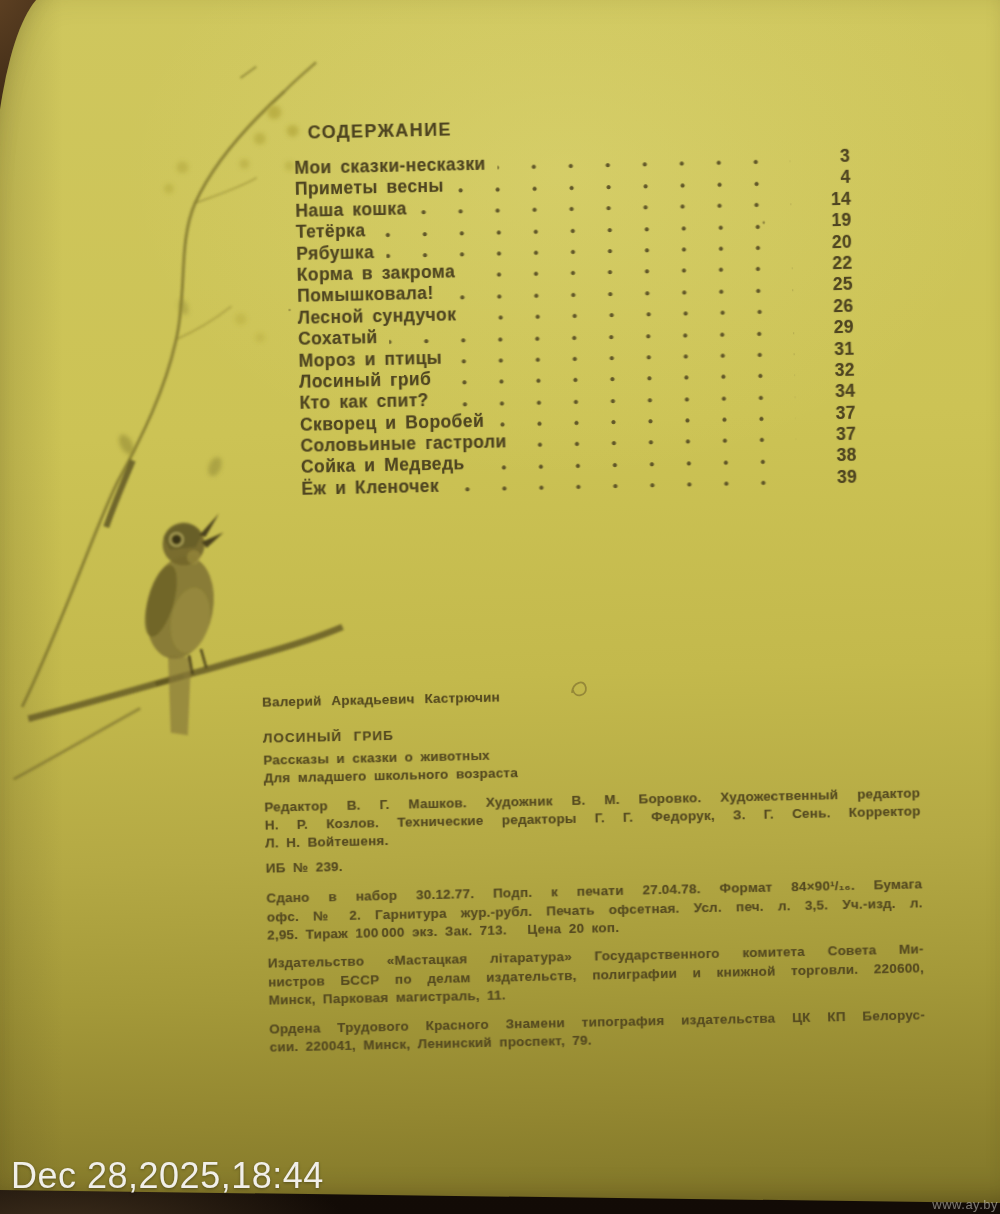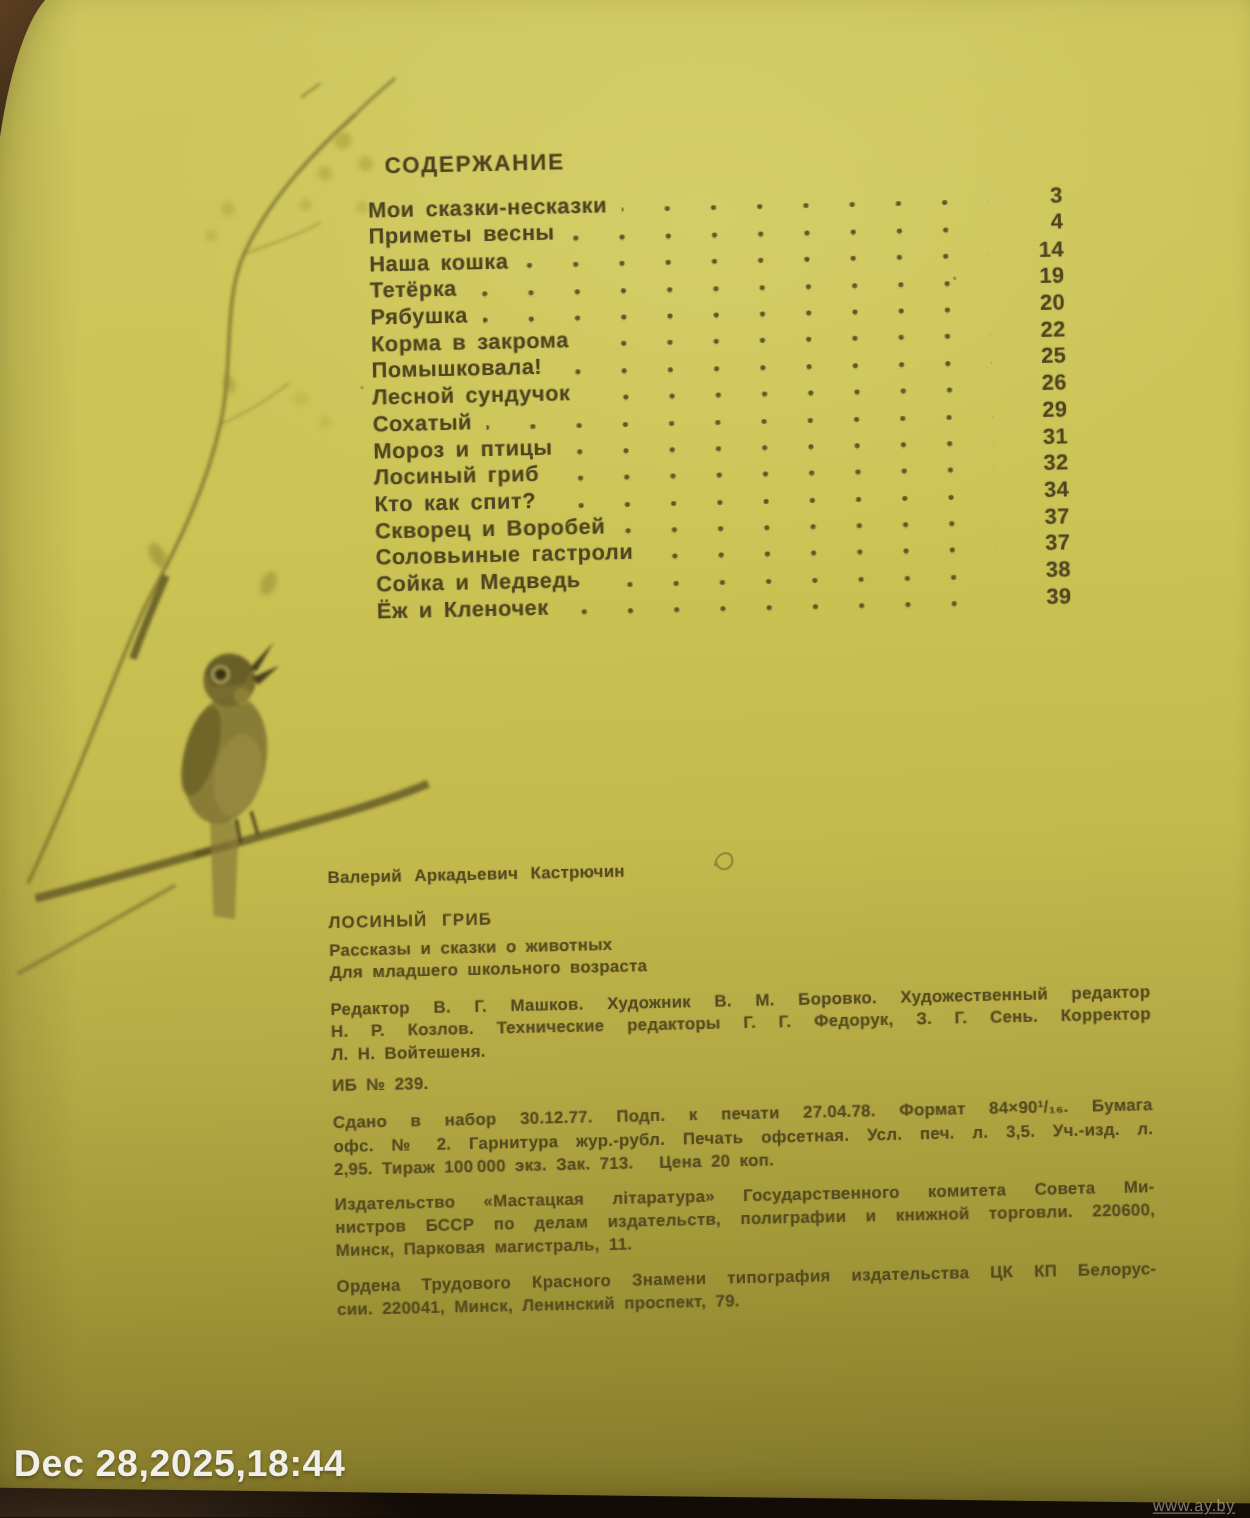--- a/index.html
+++ b/index.html
@@ -70,26 +70,26 @@
   .col-aud{margin-bottom:10px;}
   .para{margin:0 0 10px 0;}
   .para .cline{width:100%;text-align:justify;text-align-last:justify;}
   .para .cline:last-child{text-align-last:left;}
   .para.no-just .cline{text-align:left;text-align-last:left;}
   .para.ib{margin-top:-4px;margin-bottom:12px;}
   .para.printer{margin-bottom:0;}
   
   .timestamp{
     position:absolute;left:11px;top:1155px;z-index:5;
-    font-size:30px;font-weight:700;letter-spacing:.5px;
+    font-size:36px;font-weight:400;letter-spacing:.5px;
     color:#f1efe9;text-shadow:0 1px 3px rgba(0,0,0,.35);
   }
   .watermark{
-    position:absolute;right:12px;bottom:2px;z-index:5;
-    font-size:13px;color:rgba(228,226,218,.5);letter-spacing:.5px;text-decoration:underline;
+    position:absolute;right:2px;bottom:2px;z-index:5;
+    font-size:13px;color:rgba(228,226,218,.5);letter-spacing:.5px;
   }
 </style>
 </head>
 <body>
 
 <div class="photo">
 
   <div class="page"></div>
 
   <div class="content">

